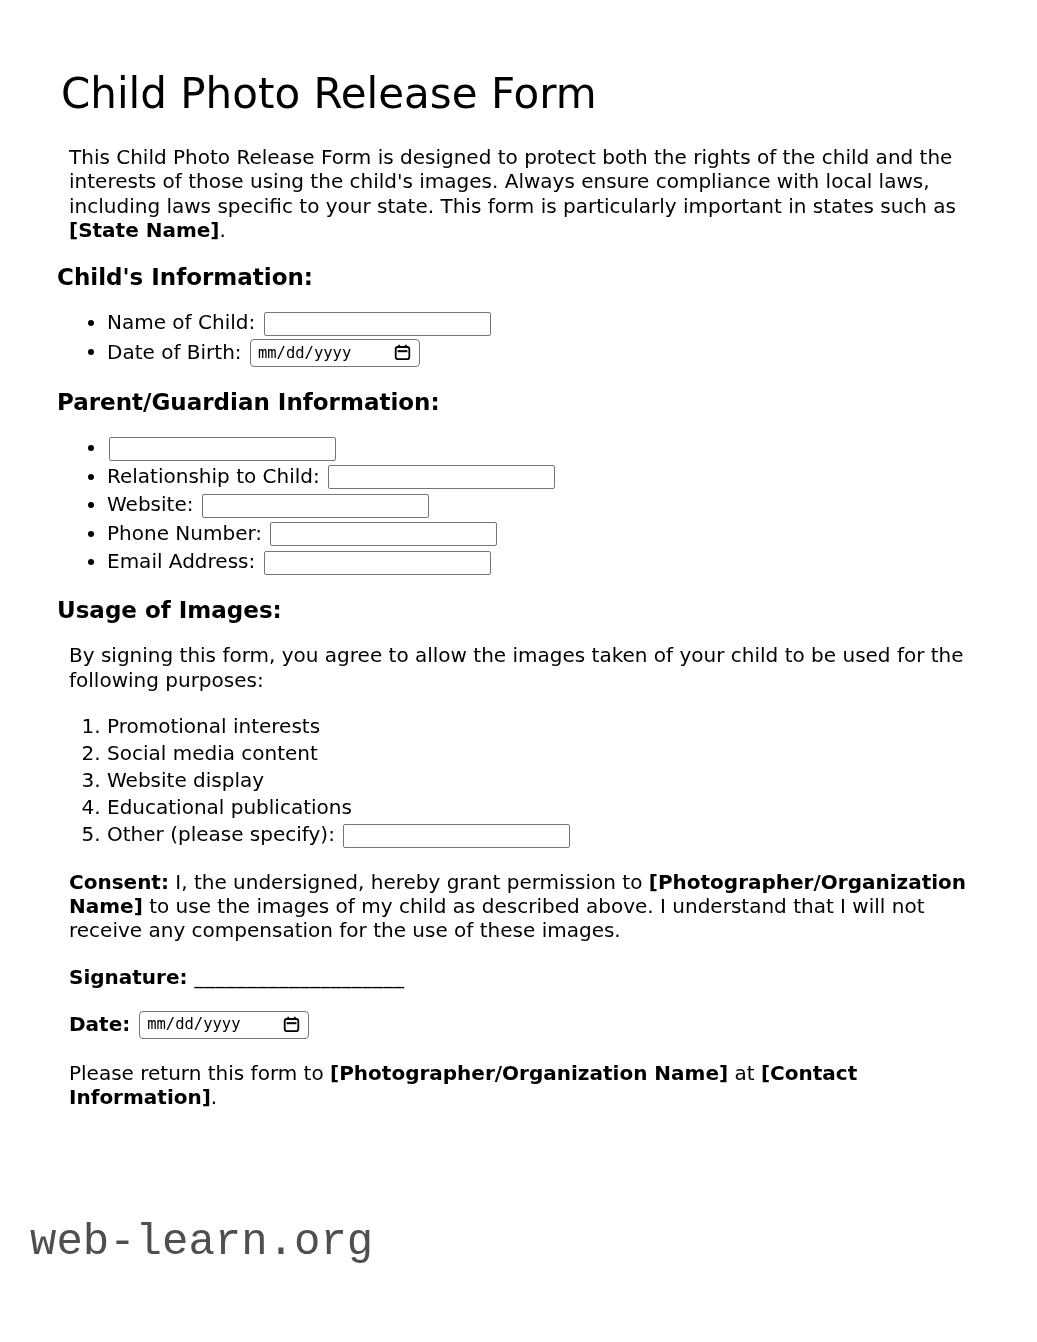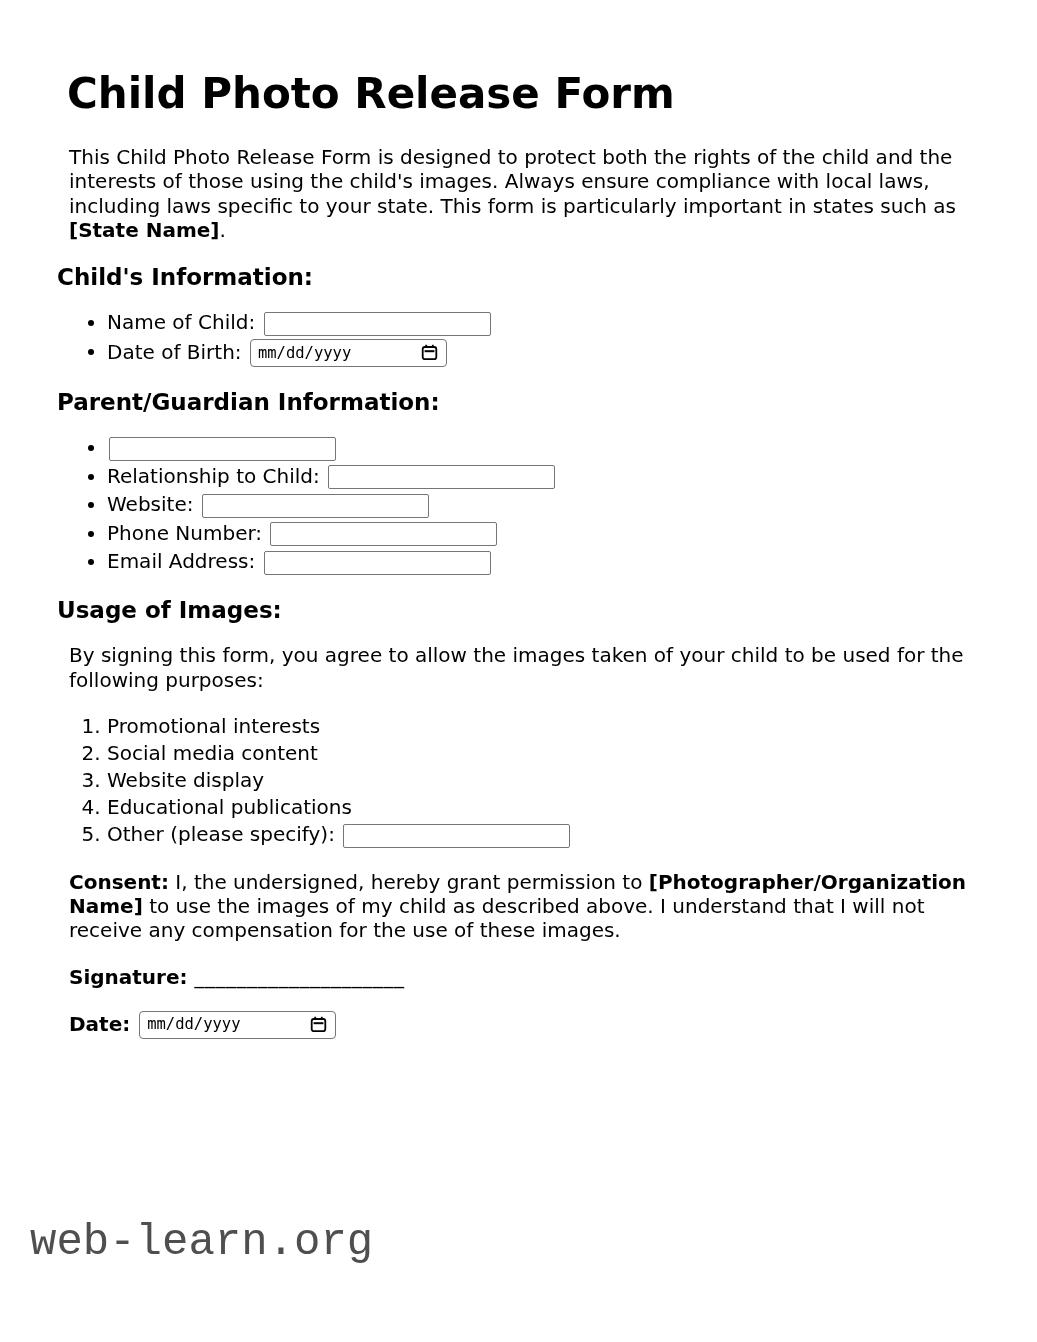--- a/index.html
+++ b/index.html
@@ -11,22 +11,22 @@
     font-family: "DejaVu Sans", "Liberation Sans", sans-serif;
     font-size: 20px;
     line-height: 1.21;
     color: #000000;
   }
   .doc { padding: 70px 70px 0 57px; }
 
   h1 {
     font-size: 42px;
     line-height: 1.15;
-    margin: 0 0 27px 10px;
-    font-weight: bold;
+    margin: 0 0 27px 4px;
+    font-weight: normal;
   }
   h3 {
     font-size: 23px;
     line-height: 1.15;
     margin: 16px 0 18px 0;
     font-weight: bold;
   }
   p { margin: 20px 0 22px 12px; }
   .b { font-weight: bold; }
 
@@ -45,21 +45,21 @@
     padding: 0 4px;
     vertical-align: middle;
     margin-left: 2px;
   }
 
   .date-input {
     display: inline-flex;
     align-items: center;
     justify-content: space-between;
     box-sizing: border-box;
-    width: 197px;
+    width: 170px;
     height: 28px;
     border: 1.5px solid #767676;
     border-radius: 4px;
     background: #ffffff;
     padding: 0 8px 0 7px;
     vertical-align: middle;
     margin-left: 2px;
     cursor: default;
   }
   .date-input .dtext {
@@ -158,16 +158,17 @@
   <p><span class="b">Date: </span><span class="date-input">
         <span class="dtext">mm/dd/yyyy</span>
         <span class="cal-icon"><svg width="17" height="17" viewBox="0 0 17 17">
             <rect x="1.7" y="3" width="13.6" height="12.2" rx="2.2" fill="none" stroke="#000" stroke-width="1.8"></rect>
             <line x1="5.2" y1="0.8" x2="5.2" y2="3.8" stroke="#000" stroke-width="1.8"></line>
             <line x1="11.8" y1="0.8" x2="11.8" y2="3.8" stroke="#000" stroke-width="1.8"></line>
             <rect x="3.6" y="6.2" width="9.8" height="2" fill="#000"></rect>
           </svg></span>
       </span></p>
 
+  <p><span>Please return this form to </span><span class="b">[Photographer/Organization Name]</span><span> at </span><span class="b">[Contact Information]</span><span>.</span></p>
 
 </div>
 
 <div class="watermark">web-learn.org</div>
 
 </body></html>

